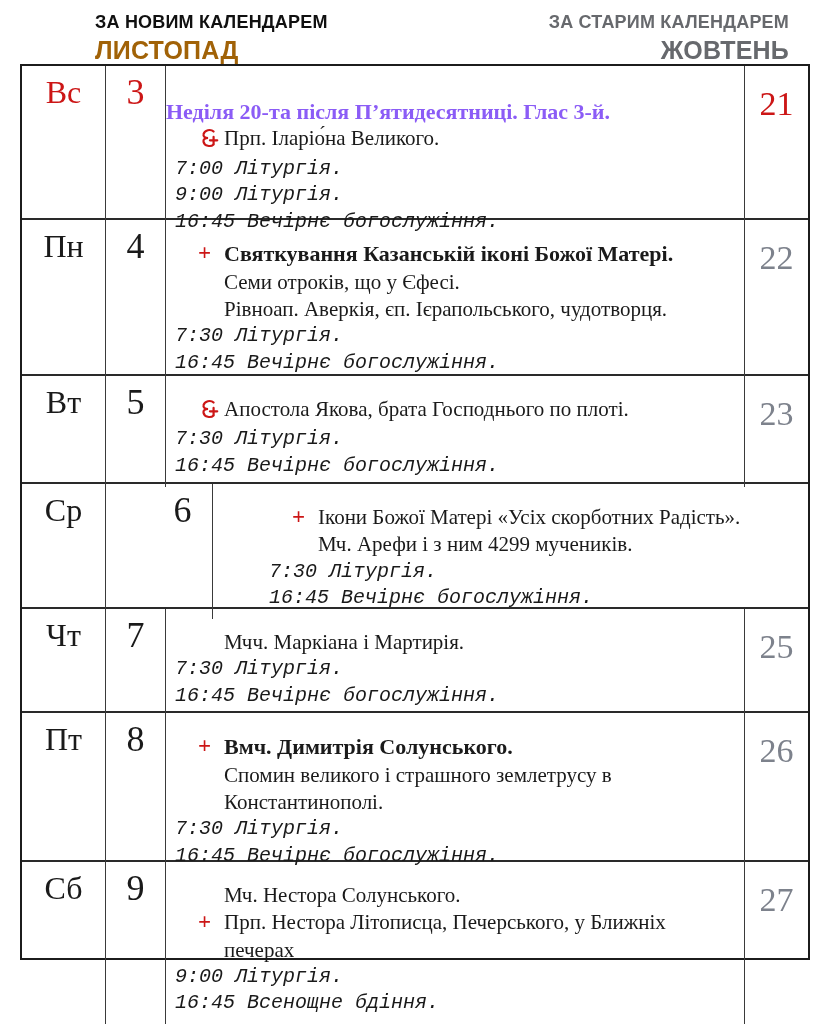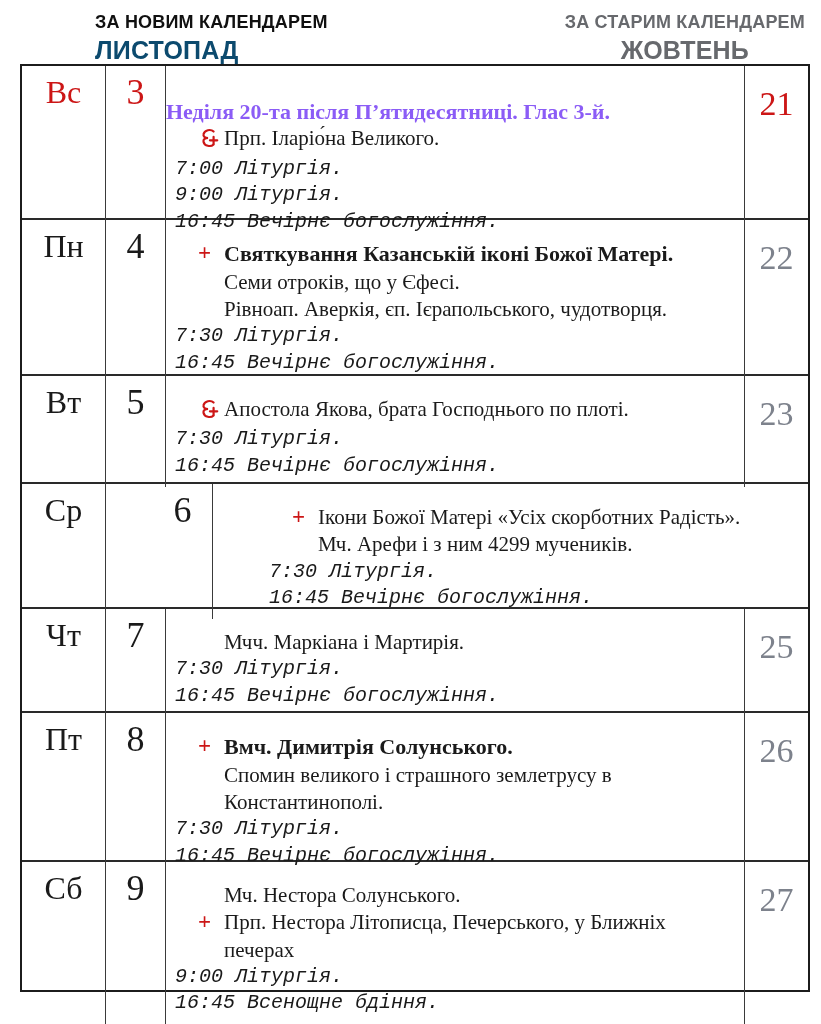--- a/index.html
+++ b/index.html
@@ -1,40 +1,40 @@
 <!DOCTYPE html>
 <html><head>
 <meta charset="utf-8">
 <style>
   html,body{margin:0;padding:0;background:#ffffff;}
   .page{position:relative;width:821px;height:1024px;background:#fff;
         font-family:"Liberation Serif",serif;color:#1a1a1a;overflow:hidden;}
 
   
   .hdr-left{position:absolute;left:95px;top:12px;}
-  .hdr-right{position:absolute;right:16px;top:12px;text-align:center;}
+  .hdr-right{position:absolute;right:32px;top:12px;text-align:right;}
   .hdr-label{font-family:"Liberation Sans",sans-serif;font-weight:bold;
              font-size:18px;letter-spacing:.2px;color:#101010;}
   .hdr-month{font-family:"Liberation Sans",sans-serif;font-weight:bold;
-             font-size:25px;letter-spacing:.2px;color:#0c4a6e;margin-top:3px;}
+             font-size:25px;letter-spacing:.2px;color:#a16207;margin-top:3px;}
   .hdr-right .hdr-label,.hdr-right .hdr-month{color:#67696d;}
 
   
   .calendar{position:absolute;left:20px;top:64px;width:790px;
             border:2px solid #1c1c1c;box-sizing:border-box;}
   .row{display:grid;grid-template-columns:84px 60px 579px 1fr;
        border-bottom:2px solid #2a2a2a;box-sizing:border-box;}
   .row:last-child{border-bottom:none;}
   .row:nth-child(1){height:154px;}
   .row:nth-child(2){height:156px;}
   .row:nth-child(3){height:108px;}
   .row:nth-child(4){height:125px;gap:47px;}
   .row:nth-child(5){height:104px;}
   .row:nth-child(6){height:149px;}
-  .row:nth-child(7){height:128px;}
+  .row:nth-child(7){height:96px;}
 
   .cell{border-right:1px solid #3a3a3a;box-sizing:border-box;}
   .day-cell{text-align:center;padding-top:8px;font-size:32px;}
   .ndate-cell{text-align:center;padding-top:5px;font-size:36px;}
   .odate-cell{border-right:none;text-align:center;padding-top:19px;
               font-size:34px;color:#7d828c;}
   .red{color:#cc1616;}
 
   .content-cell{display:flex;flex-direction:column;padding:20px 6px 6px 0;}
   .title{ text-align:left;font-weight:bold;color:#8b5cf6;font-size:22px;

